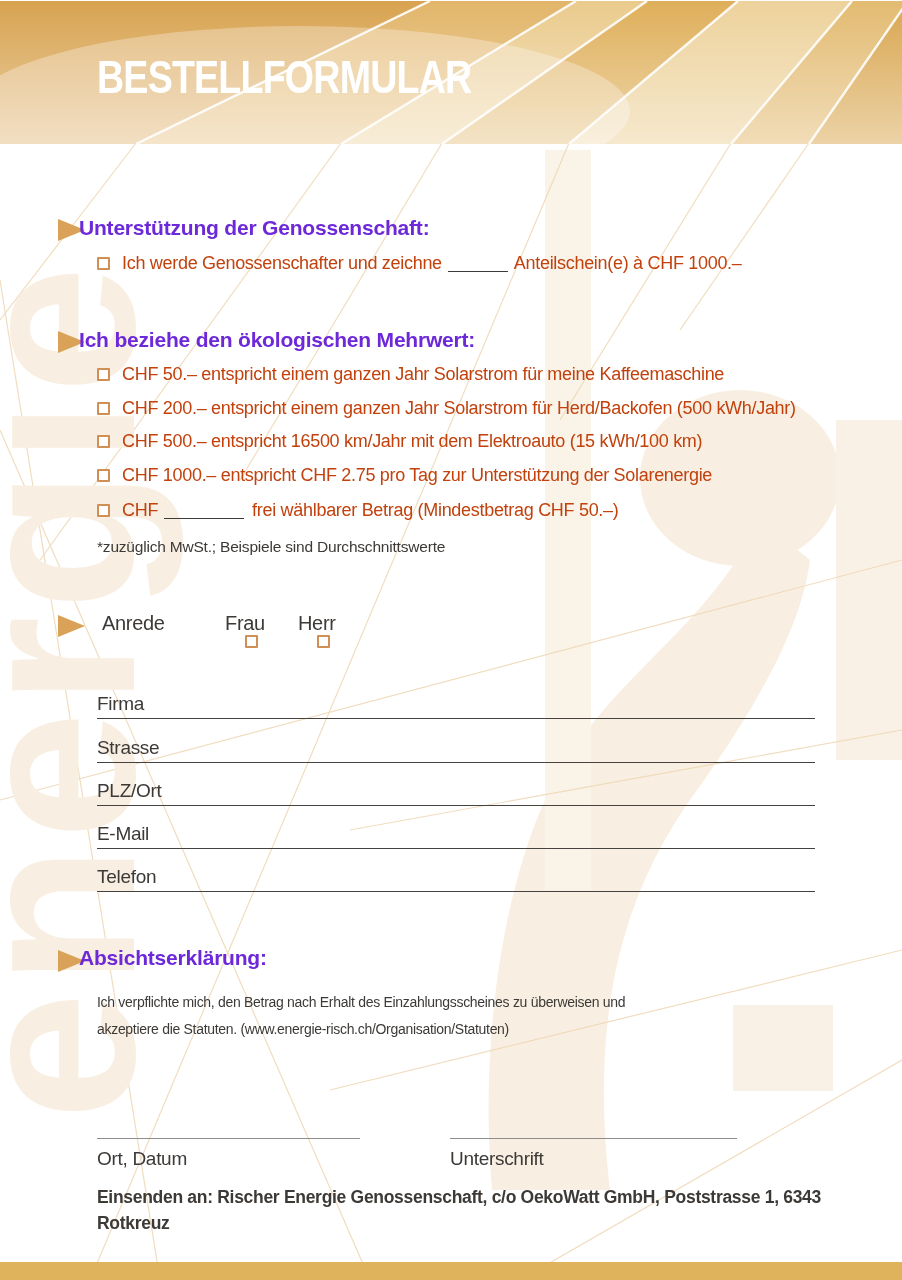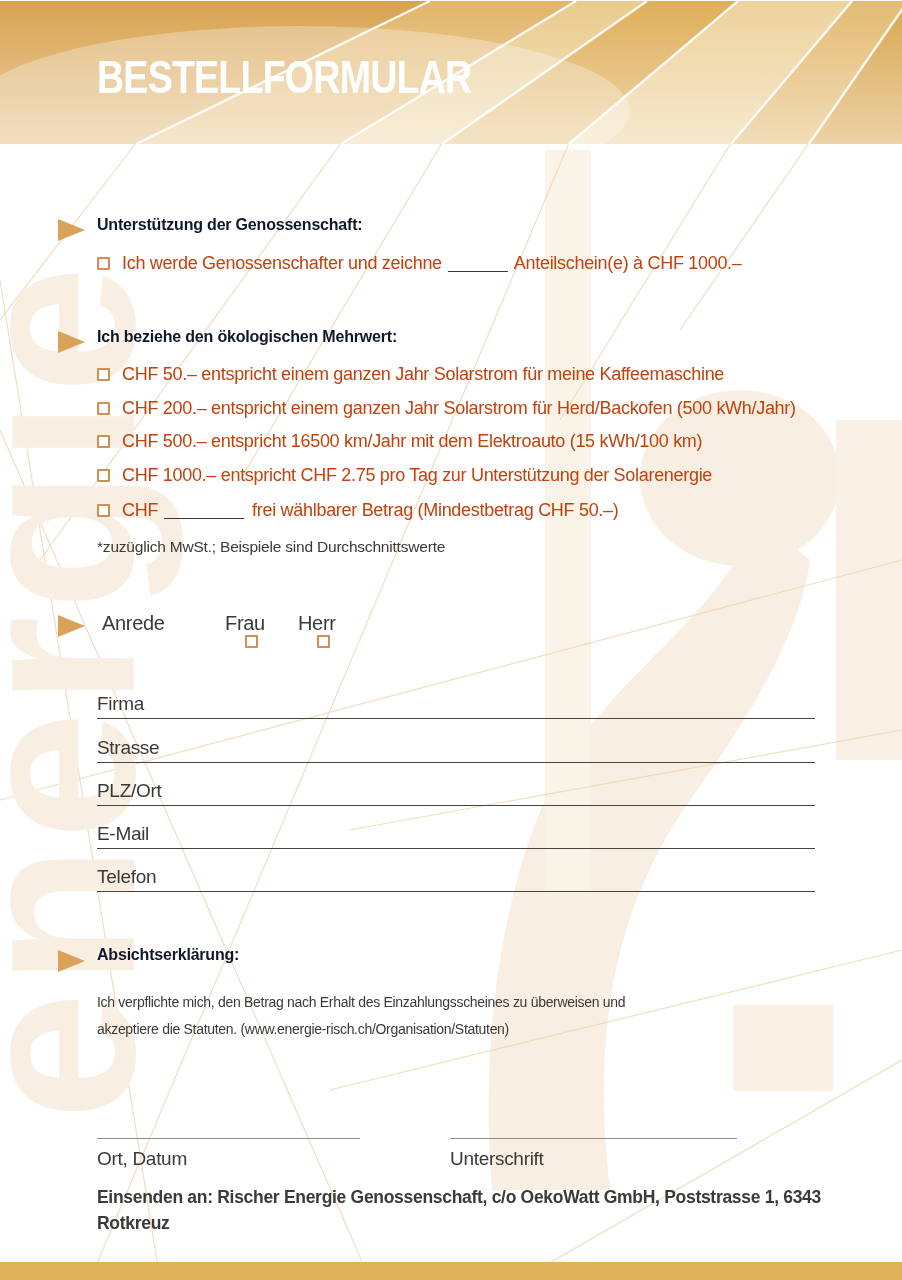--- a/index.html
+++ b/index.html
@@ -26,21 +26,21 @@
     font-size:230px; font-weight:bold; color:#f8efe2;
     transform:rotate(-90deg); transform-origin:left top;
     letter-spacing:6px; white-space:nowrap;
   }
   
   .arrow {
     position:absolute; left:58px; width:0; height:0;
     border-top:11px solid transparent; border-bottom:11px solid transparent;
     border-left:27px solid #d9a258;
   }
-  .h-bold { position:absolute; left:97px; font-size:16px; font-weight:bold; color:#0f172a; letter-spacing:-0.2px; white-space:nowrap; }
+  .h-bold { position:absolute; left:79px; font-size:21px; font-weight:bold; color:#6d28d9; letter-spacing:-0.2px; white-space:nowrap; }
   .opt-row { position:absolute; left:97px; display:flex; align-items:center; white-space:nowrap; }
   .cbx {
     display:inline-block; width:13px; height:13px;
     border:2px solid #cf8f55; border-radius:1px; background:#fff;
     flex:0 0 auto;
   }
   .opt-row .cbx { margin-right:12px; }
   .opt-text { font-size:18px; letter-spacing:-0.3px; color:#c2410c; }
   .blank { display:inline-block; border-bottom:1.5px solid #3c3936; height:16px; }
   .footnote { position:absolute; left:97px; font-size:15.5px; letter-spacing:-0.2px; color:#3c3936; }

